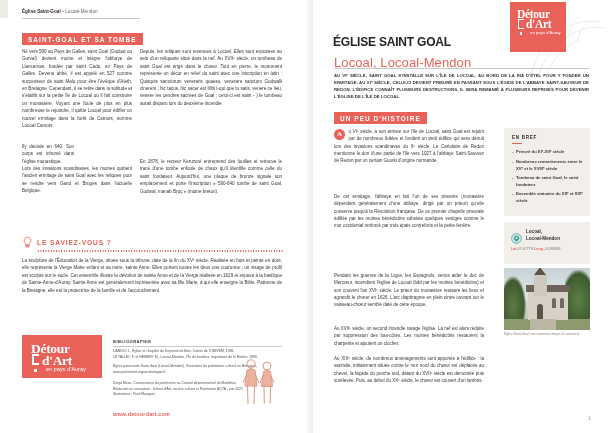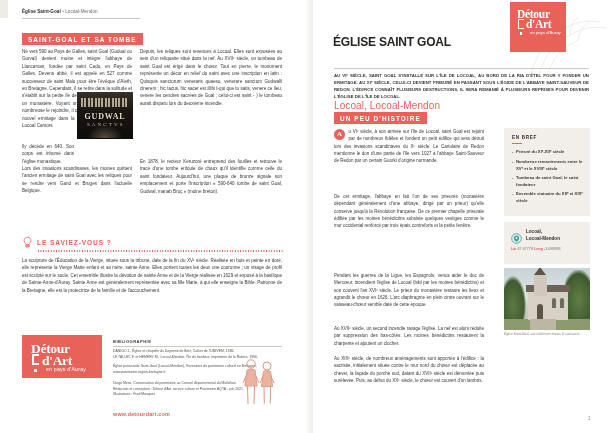--- a/index.html
+++ b/index.html
@@ -183,21 +183,21 @@
     opacity:.55;
   }
 
   .r-title {
     position:absolute; left:333px; top:35px;
     font-size: 12px; font-weight: bold; color:#272320; letter-spacing:-.2px;
     font-family:"Liberation Sans", sans-serif;
   }
   .r-subtitle {
     position:absolute; left:334px; top:55px;
-    font-size: 10px; color:#e8625a; letter-spacing:.1px;margin-top:45px;
+    font-size: 13px; color:#e8625a; letter-spacing:.1px;
   }
   .r-title-rule {
     position:absolute; left:334px; top:68px; width:255px; height:.6px; background:#cdc8c2;
   }
   .r-intro {
     position:absolute; left:334px; top:73px; width:255px;
     font-size:4.3px; line-height:1.62; font-weight:bold; color:#3b3733;
     letter-spacing:.02px; text-transform: uppercase; text-align:justify;
   }
 
@@ -300,27 +300,20 @@
       <span class="rh-light">Locoal-Mendon</span>
     </div>
     <div class="head-rule"></div>
 
     <div class="section-tag" id="tag-tombe">SAINT-GOAL ET SA TOMBE</div>
 
     <div class="col-text" id="lcol-a">
       <span>Né vers 590 au Pays de Galles, saint Goal (Gudual ou Gurval) devient moine et intègre l'abbaye de Llancarvan, fondée par saint Cado, en Pays de Galles. Devenu abbé, il est appelé en 527 comme successeur de saint Malo pour être l'évêque d'Aleth, en Bretagne. Cependant, il se retire dans la solitude et s'établit sur la petite île de Locoal où il fait construire un monastère. Voyant une foule de plus en plus nombreuse le rejoindre, il quitte Locoal pour édifier un nouvel ermitage dans la forêt de Camors, nomme Locoal Camors.</span>
     </div>
 
-    <div class="tomb-photo">
-      <div class="tomb-inner"></div>
-      <div class="tomb-band"></div>
-      <div class="tomb-word">GUDWAL</div>
-      <div class="tomb-word2">S A N C T V S</div>
-      <div class="tomb-fig"></div>
-    </div>
 
     <div class="col-text" style="left:22px; top:143px; width:52px;">
       <span>Ily décède en 640. Son corps est inhumé dans l'église monastique.</span>
     </div>
     <div class="col-text" style="left:22px; top:165px; width:110px;">
       <span>Lors des invasions scandinaves, les moines quittent l'ancien ermitage de saint Goal avec les reliques pour se rendre vers Gand et Bruges dans l'actuelle Belgique.</span>
     </div>
 
     <div class="col-text" id="lcol-b">
       <span>Depuis, les reliques sont revenues à Locoal. Elles sont exposées au sein d'un reliquaire situé dans la nef. Au XVIIᵉ siècle, un tombeau de saint Goal est érigé dans le chœur. Tout en pierre, le monument représente un décor en relief du saint avec une inscription en latin : Quisquis sanctorum veneraris quaeso, venerare sanctum Gudwalli cinerem ; hic tacus, hic sacer est illibi t-qui que tu satis, venere ce lieu, venere les cendres sacrées de Goal ; celui-ci est saint - ) le tombeau aurait disparu lors du deuxième incendie.</span>

